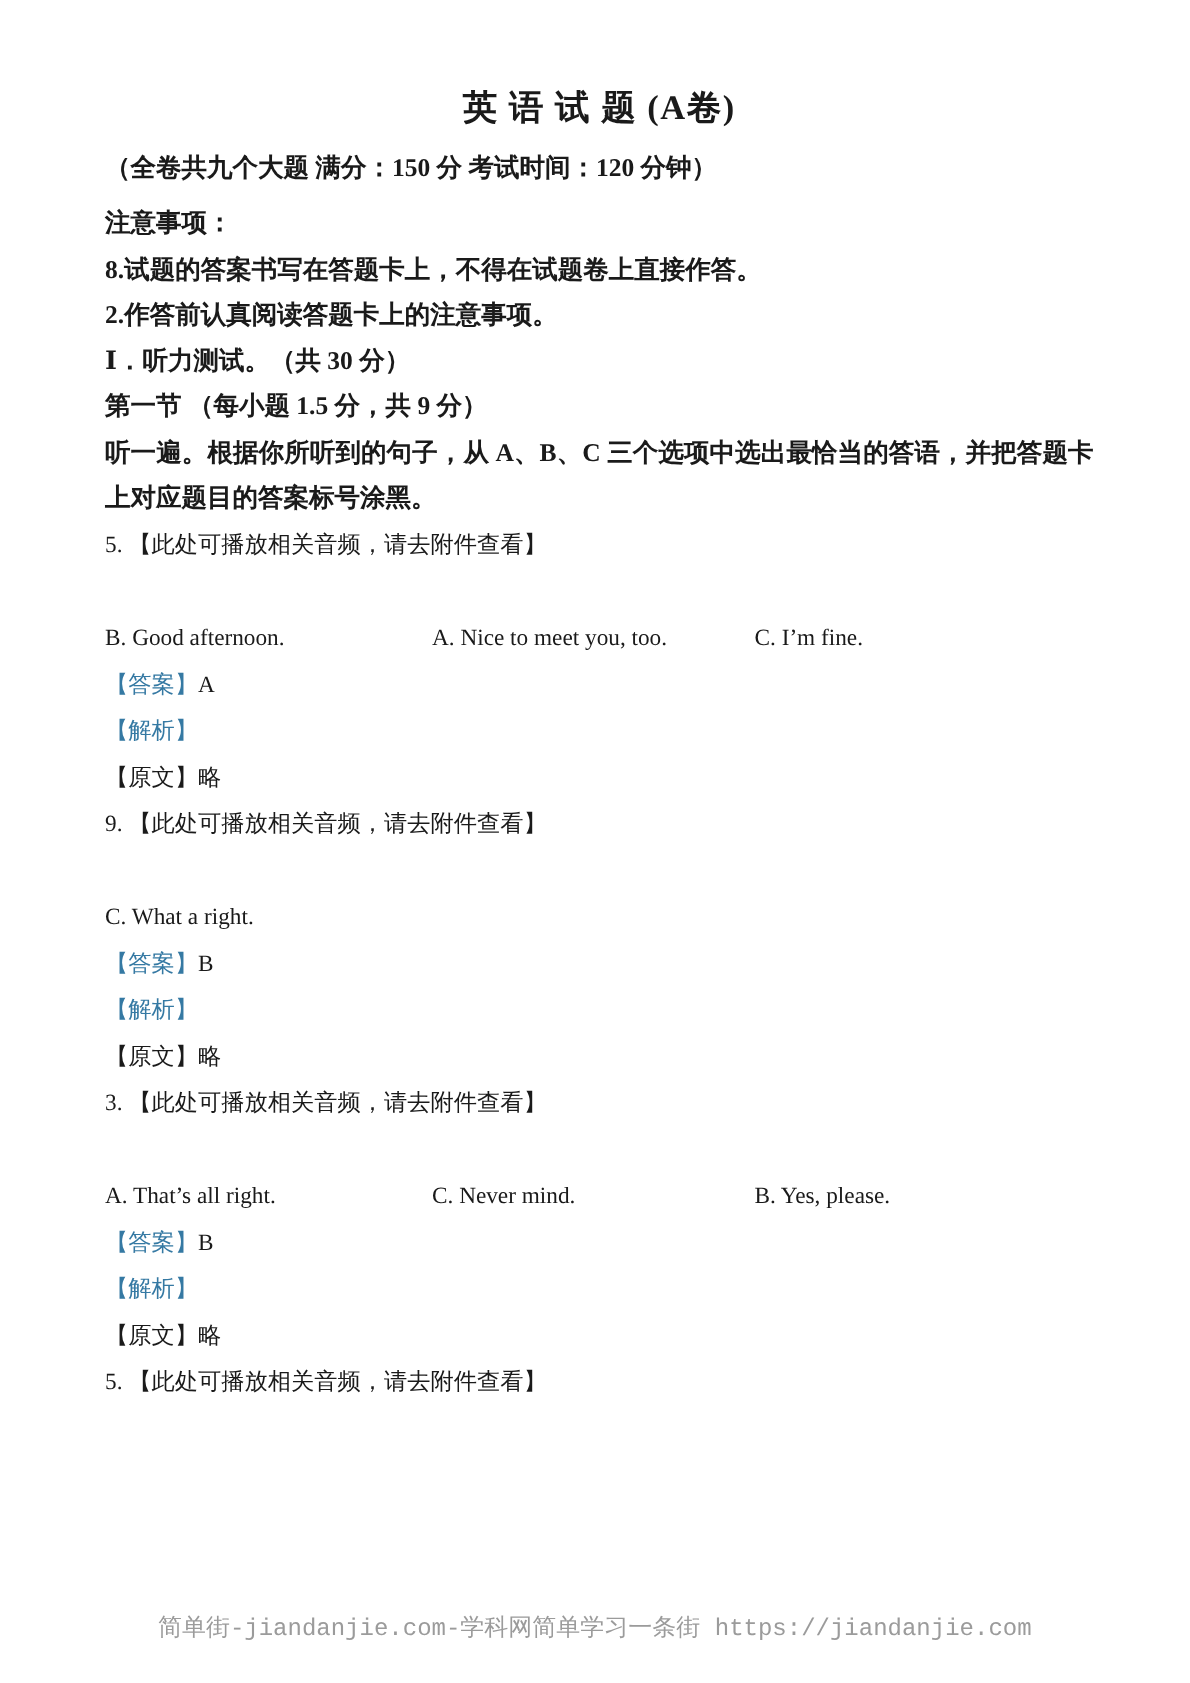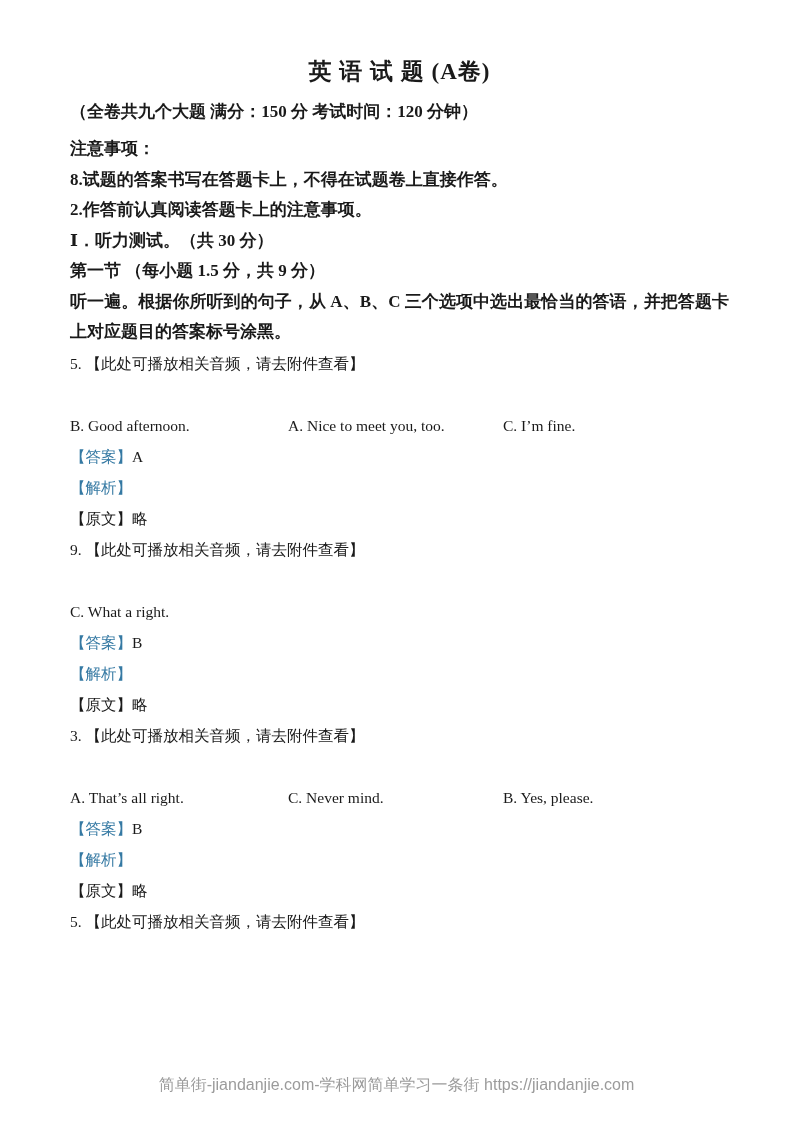--- a/index.html
+++ b/index.html
@@ -57,21 +57,21 @@
     grid-template-columns:218px 215px 1fr;
     font-size:15.5px;
     line-height:31px;
   }
   .blue{color:var(--accent,#3579a3);}
   .footer{
     position:absolute;
     left:0;right:0;
     bottom:26px;
     text-align:center;
-    font-family:Liberation Sans, sans-serif;
+    font-family:Liberation Mono, monospace;
     font-size:16px;
     color:var(--muted,#9b9b9b);
     font-weight:normal;
   }
 </style>
 </head>
 <body>
 
 <div class="page">
 

